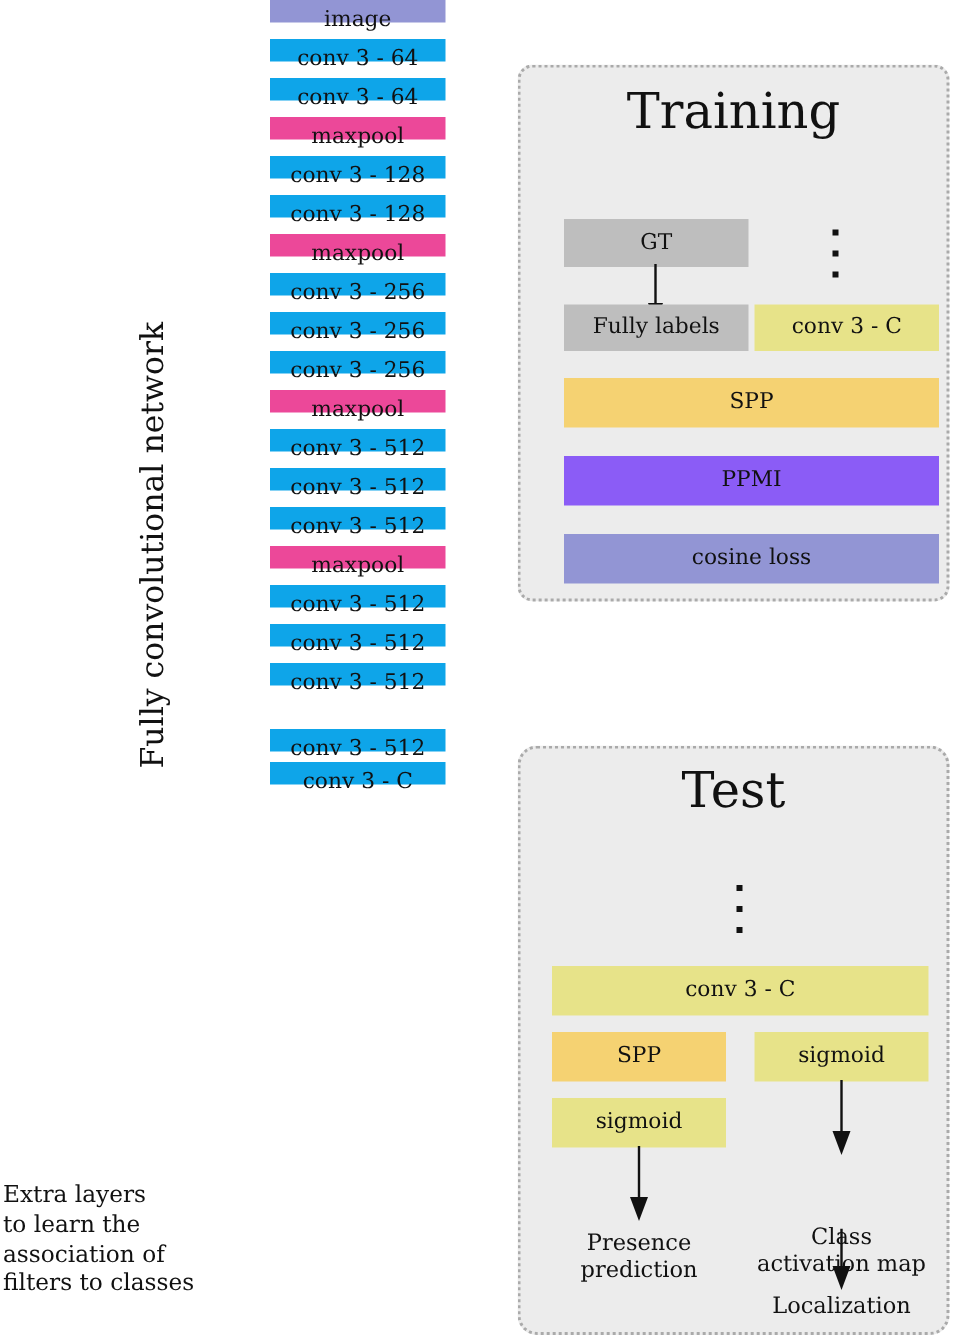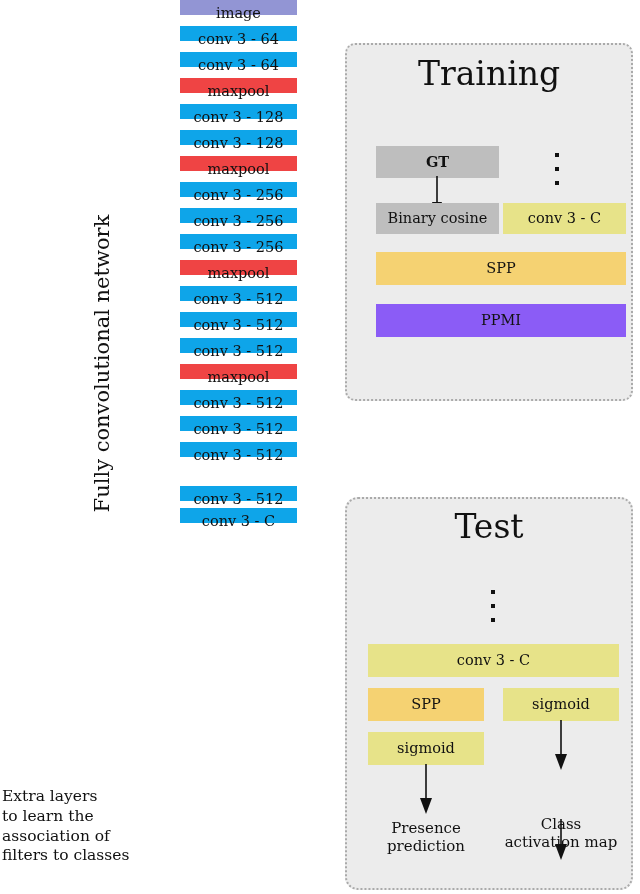--- a/index.html
+++ b/index.html
@@ -54,21 +54,21 @@
     text-align: center;
     font-size: 14.5px;
     margin-bottom: 11px;
     box-sizing: border-box;
   }
   .layer-box.gap-extra { margin-bottom: 29px; }
   .layer-box.gap-small { margin-bottom: 7px; }
 
   .c-image   { background: #9295d4; }
   .c-conv    { background: #0ea5e9; }
-  .c-pool    { background: #ef4444; }
+  .c-pool    { background: #ec4899; }
 
   
   .panel {
     position: absolute;
     background: #ececec;
     border: 2px dotted #aaaaaa;
     border-radius: 10px;
     box-sizing: border-box;
   }
   #panel-training { left: 345px; top: 43px; width: 288px; height: 358px; }
@@ -151,41 +151,42 @@
     <div class="layer-box c-conv">conv 3 - 512</div>
     <div class="layer-box c-conv gap-extra">conv 3 - 512</div>
     <div class="layer-box c-conv gap-small">conv 3 - 512</div>
     <div class="layer-box c-conv">conv 3 - C</div>
   </div>
 
 <div class="panel" id="panel-training">
 
   <div class="panel-title">Training</div>
 
-  <div class="pbox c-gray" style="left:29px; top:101px; width:123px; height:32px;font-weight:bold;">GT</div>
+  <div class="pbox c-gray" style="left:29px; top:101px; width:123px; height:32px;">GT</div>
 
   <svg class="arrow" style="left:75px; top:131px;" width="30" height="41">
     <line x1="15" y1="0" x2="15" y2="29" stroke="#111" stroke-width="1.6"></line>
     <polygon points="15,40 10,26 20,26" fill="#111"></polygon>
   </svg>
 
-  <div class="pbox c-gray" style="left:29px; top:158px; width:123px; height:31px;">Binary cosine</div>
+  <div class="pbox c-gray" style="left:29px; top:158px; width:123px; height:31px;">Fully labels</div>
 
   <div class="vdots" style="left:207px; top:108px;">
     <span></span>
       <span></span>
       <span></span>
   </div>
 
   <div class="pbox c-convy" style="left:156px; top:158px; width:123px; height:31px;">conv 3 - C</div>
 
   <div class="pbox c-spp" style="left:29px; top:207px; width:250px; height:33px;">SPP</div>
 
   <div class="pbox c-ppmi" style="left:29px; top:259px; width:250px; height:33px;">PPMI</div>
 
+  <div class="pbox c-cos" style="left:29px; top:311px; width:250px; height:33px;">cosine loss</div>
 </div>
 
 <div class="panel" id="panel-test">
 
   <div class="panel-title">Test</div>
 
   <div class="vdots" style="left:143px; top:91px;">
     <span></span>
       <span></span>
       <span></span>
@@ -211,13 +212,14 @@
     <polygon points="15,50 9,34 21,34" fill="#111"></polygon>
   </svg>
 
   <div class="plain-label" style="left:148px; top:277px; width:132px;margin-top:39px;">Class<br>activation map</div>
 
   <svg class="arrow" style="left:199px; top:320px;" width="30" height="42">
     <line x1="15" y1="0" x2="15" y2="29" stroke="#111" stroke-width="1.6"></line>
     <polygon points="15,41 9,25 21,25" fill="#111"></polygon>
   </svg>
 
+  <div class="plain-label" style="left:148px; top:362px; width:132px;">Localization</div>
 </div>
 
 </body></html>

